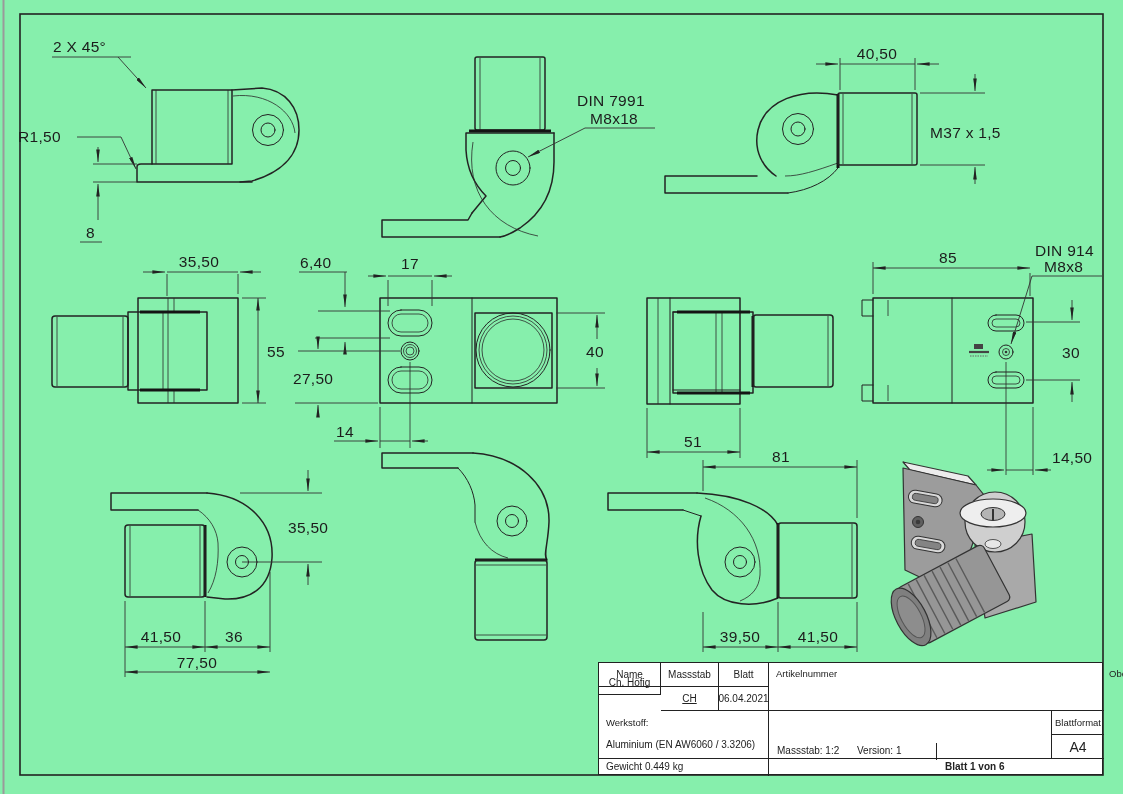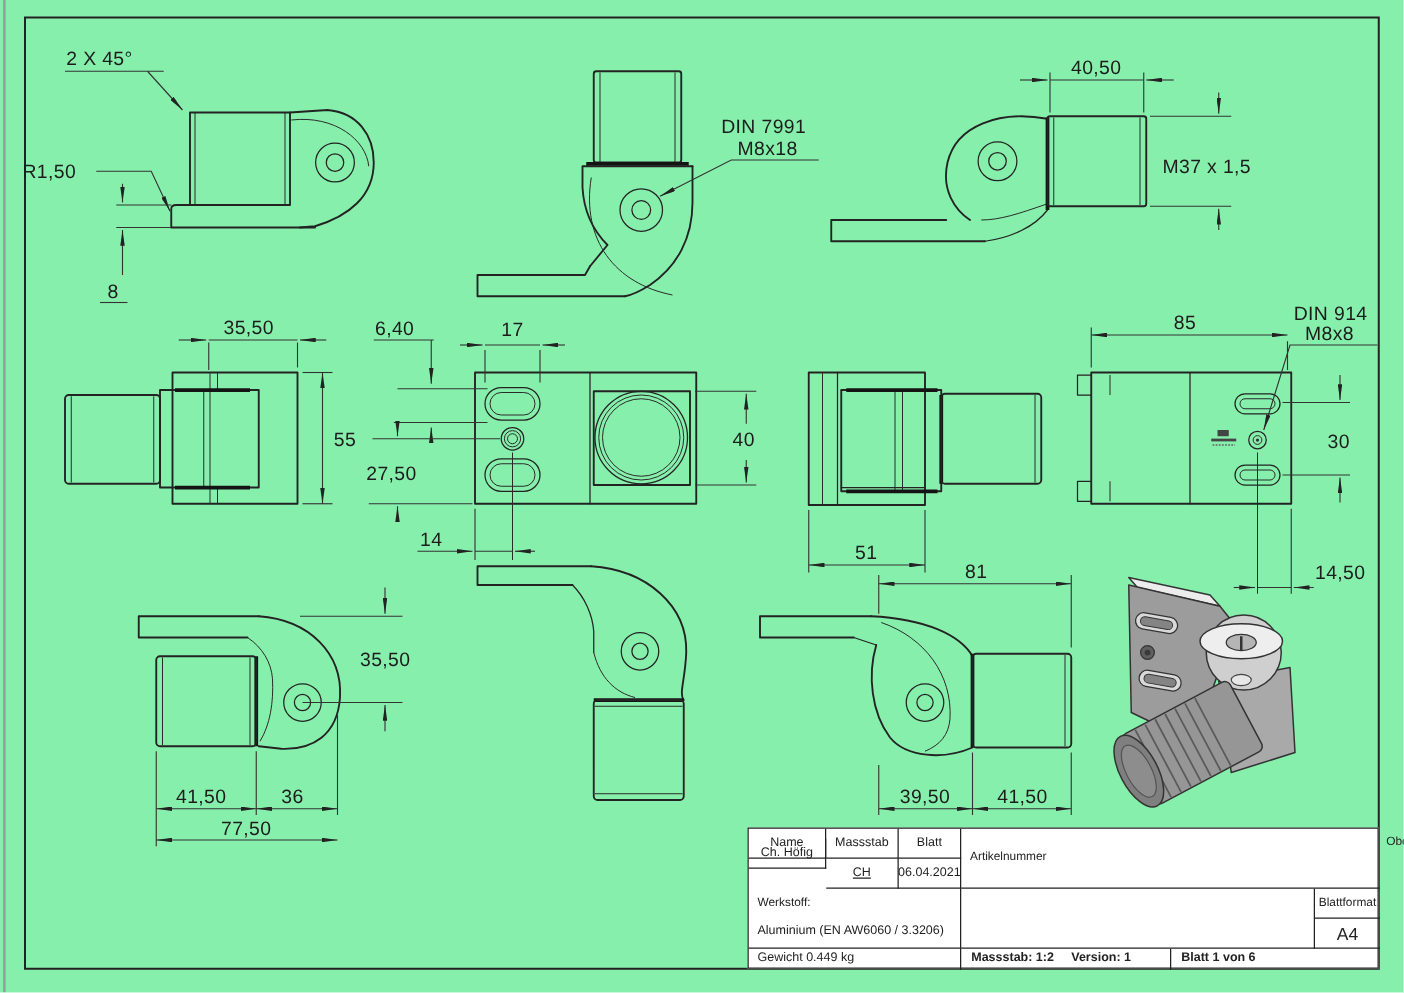--- a/index.html
+++ b/index.html
@@ -377,39 +377,39 @@
 
   <div class="cell ctr" style="left:0;top:0;width:62px;height:24px;border-right-width:1px;border-bottom-width:1px;">Name</div>
   <div class="cell ctr" style="left:62px;top:0;width:58px;height:24px;border-right-width:1px;border-bottom-width:1px;">Massstab</div>
   <div class="cell ctr" style="left:120px;top:0;width:50px;height:24px;border-right-width:1px;border-bottom-width:1px;">Blatt</div>
 
   <div class="cell ctr" style="left:0;top:8px;width:62px;height:24px;border-right-width:1px;border-bottom-width:1px;">Ch. Höfig</div>
   <div class="cell ctr" style="left:62px;top:24px;width:58px;height:24px;border-right-width:1px;border-bottom-width:1px;text-decoration:underline;">CH</div>
   <div class="cell ctr" style="left:120px;top:24px;width:50px;height:24px;border-right-width:1px;border-bottom-width:1px;">06.04.2021</div>
 
   <div class="cell" style="left:170px;top:0;width:335px;height:48px;border-bottom-width:1px;">
-    <span class="lbl" style="position:absolute;left:7px;top:5px;margin-top:12px;">Artikelnummer</span>
+    <span class="lbl" style="position:absolute;left:7px;top:5px;">Artikelnummer</span>
     <span class="lbl" style="position:absolute;left:340px;top:5px;">Oberfläche:</span>
 
   </div>
 
   <div class="cell" style="left:0;top:48px;width:170px;height:48px;border-right-width:1px;border-bottom-width:1px;">
     <span class="lbl" style="position:absolute;left:7px;top:6px;">Werkstoff:</span>
     <span style="position:absolute;left:7px;top:28px;white-space:nowrap;">Aluminium (EN AW6060 / 3.3206)</span>
   </div>
 
   <div class="cell" style="left:170px;top:48px;width:283px;height:48px;border-right-width:1px;border-bottom-width:1px;"></div>
 
   <div class="cell ctr lbl" style="left:453px;top:48px;width:52px;height:24px;border-bottom-width:1px;">Blattformat</div>
   <div class="cell ctr a4" style="left:453px;top:72px;width:52px;height:24px;border-bottom-width:1px;">A4</div>
 
   <div class="cell" style="left:0;top:96px;width:170px;height:17px;border-right-width:1px;">
     <span style="position:absolute;left:7px;top:2px;">Gewicht 0.449 kg</span>
   </div>
-  <div class="cell" style="left:170px;top:96px;width:168px;height:17px;border-right-width:1px;font-weight:bold;">
+  <div class="cell" style="left:170px;top:80px;width:168px;height:17px;border-right-width:1px;">
     <span style="position:absolute;left:8px;top:2px;">Massstab: 1:2</span>
     <span style="position:absolute;left:88px;top:2px;">Version: 1</span>
   </div>
   <div class="cell" style="left:338px;top:96px;width:167px;height:17px;">
     <span style="position:absolute;left:8px;top:2px;font-weight:bold;">Blatt 1 von 6</span>
   </div>
 </div>
 
 </div>
 

